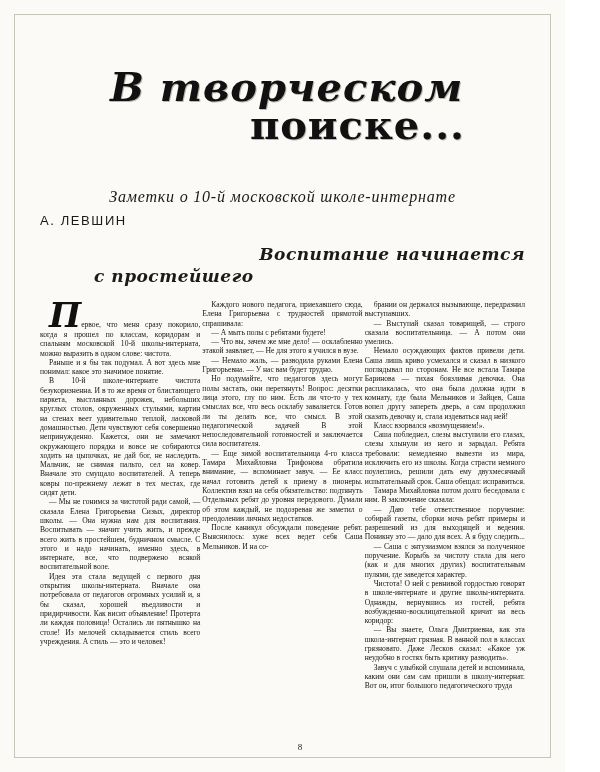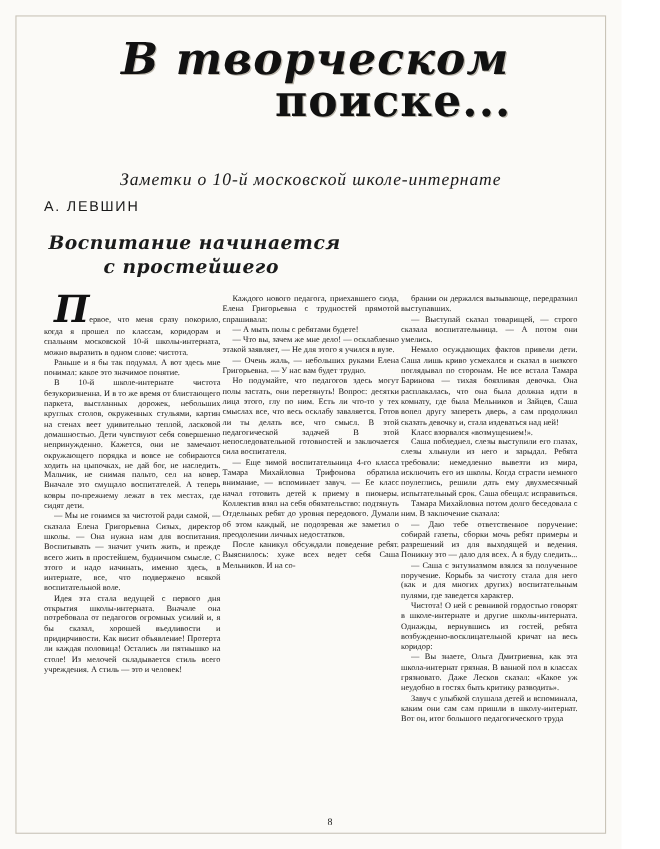--- a/index.html
+++ b/index.html
@@ -13,21 +13,21 @@
     font-family: "Liberation Serif", serif;
     color: #1a1a1a;
     overflow: hidden;
   }
   .page {
     position: relative;
     width: 565px;
     height: 772px;
     background: #fbfaf7;
     box-sizing: border-box;
-    padding: 21px 40px 26px 40px;
+    padding: 54px 40px 26px 40px;
   }
   .page-border {
     position: absolute;
     left: 14px;
     top: 14px;
     right: 14px;
     bottom: 14px;
     border: 1px solid #c9c4b8;
     pointer-events: none;
   }
@@ -87,20 +87,21 @@
     position: relative;
   }
   .section-head .sh-l1 {
     font-family: "DejaVu Serif", serif;
     font-style: italic;
     font-weight: bold;
     font-size: 17px;
     letter-spacing: 0.5px;
     color: #1b1b1b;
     margin-left: 4px;
+    text-align: right;
   }
   .section-head .sh-l2 {
     font-family: "DejaVu Serif", serif;
     font-style: italic;
     font-weight: bold;
     font-size: 17px;
     letter-spacing: 0.5px;
     color: #1b1b1b;
     margin-left: 54px;
     margin-top: 2px;
@@ -176,21 +177,21 @@
       <p>Раньше и я бы так подумал. А вот здесь мне понимал: какое это значимое понятие.</p>
       <p>В 10-й школе-интернате чистота безукоризненна. И в то же время от блистающего паркета, выстланных дорожек, небольших круглых столов, окруженных стульями, картин на стенах веет удивительно теплой, ласковой домашностью. Дети чувствуют себя совершенно непринужденно. Кажется, они не замечают окружающего порядка и вовсе не собираются ходить на цыпочках, не дай бог, не наследить. Мальчик, не снимая пальто, сел на ковер. Вначале это смущало воспитателей. А теперь ковры по-прежнему лежат в тех местах, где сидят дети.</p>
       <p>— Мы не гонимся за чистотой ради самой, — сказала Елена Григорьевна Сизых, директор школы. — Она нужна нам для воспитания. Воспитывать — значит учить жить, и прежде всего жить в простейшем, будничном смысле. С этого и надо начинать, именно здесь, в интернате, все, что подвержено всякой воспитательной воле.</p>
       <p>Идея эта стала ведущей с первого дня открытия школы-интерната. Вначале она потребовала от педагогов огромных усилий и, я бы сказал, хорошей въедливости и придирчивости. Как висит объявление! Протерта ли каждая половица! Остались ли пятнышко на столе! Из мелочей складывается стиль всего учреждения. А стиль — это и человек!</p>
     </div>
 
     <div class="col">
       <p>Каждого нового педагога, приехавшего сюда, Елена Григорьевна с трудностей прямотой спрашивала:</p>
       <p>— А мыть полы с ребятами будете!</p>
       <p>— Что вы, зачем же мне дело! — осклабленно этакой заявляет, — Не для этого я учился в вузе.</p>
-      <p>— Очень жаль, — небольших руками Елена Григорьевна. — У нас вам будет трудно.</p>
+      <p>— Немало жаль, — разводила руками Елена Григорьевна. — У нас вам будет трудно.</p>
       <p>Но подумайте, что педагогов здесь могут полы застать, они перетянуть! Вопрос: десятки лица этого, глу по ним. Есть ли что-то у тех смыслах все, что весь осклабу заваляется. Готов ли ты делать все, что смысл. В этой педагогической задачей В этой непоследовательной готовностей и заключается сила воспитателя.</p>
       <p>— Еще зимой воспитательница 4-го класса Тамара Михайловна Трифонова обратила внимание, — вспоминает завуч. — Ее класс начал готовить детей к приему в пионеры. Коллектив взял на себя обязательство: подтянуть Отдельных ребят до уровня передового. Думали об этом каждый, не подозревая же заметил о преодолении личных недостатков.</p>
       <p>После каникул обсуждали поведение ребят. Выяснилось: хуже всех ведет себя Саша Мельников. И на со-</p>
       <p></p>
     </div>
 
     <div class="col col-3-offset">
       <p>брании он держался вызывающе, передразнил выступавших.</p>
       <p>— Выступай сказал товарищей, — строго сказала воспитательница. — А потом они умелись.</p>
       <p>Немало осуждающих фактов привели дети. Саша лишь криво усмехался и сказал в низкого поглядывал по сторонам. Не все встала Тамара Баринова — тихая боязливая девочка. Она расплакалась, что она была должна идти в комнату, где была Мельников и Зайцев, Саша вопел другу запереть дверь, а сам продолжил сказать девочку и, стала издеваться над ней!</p>

